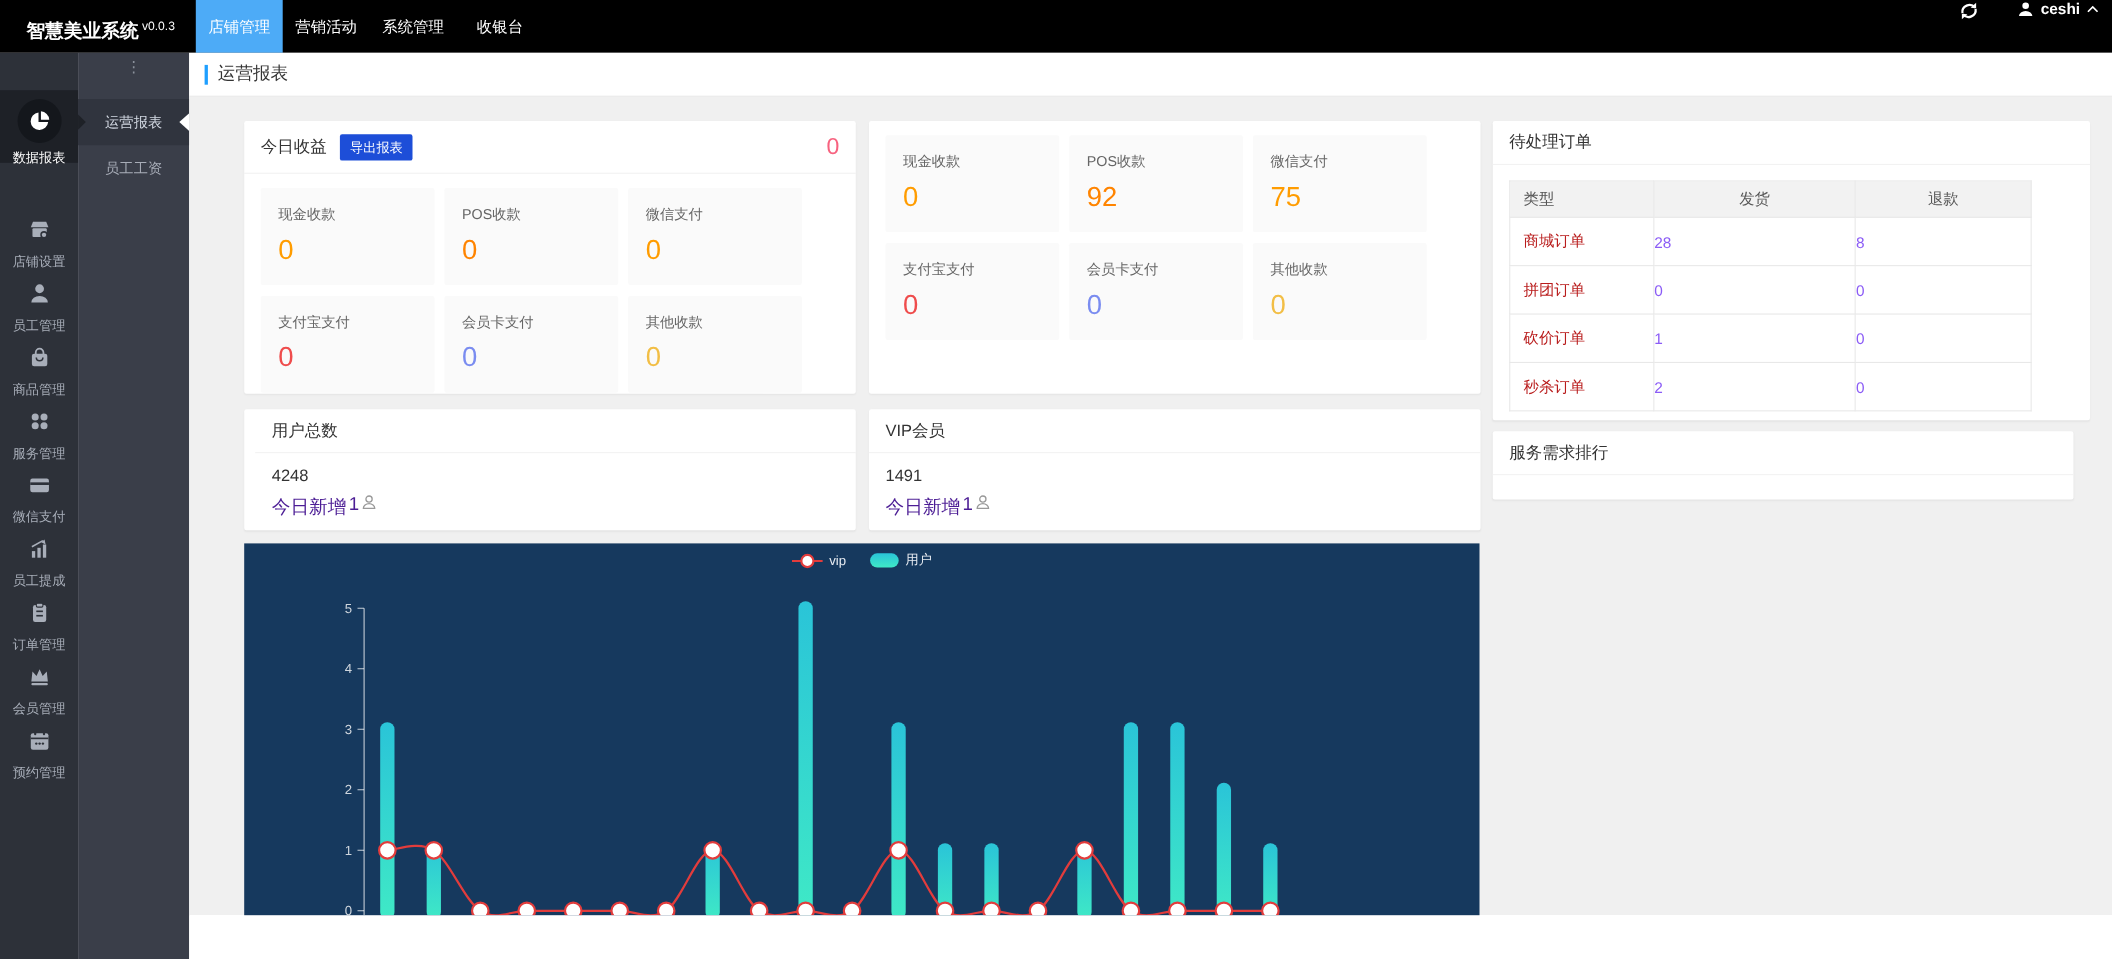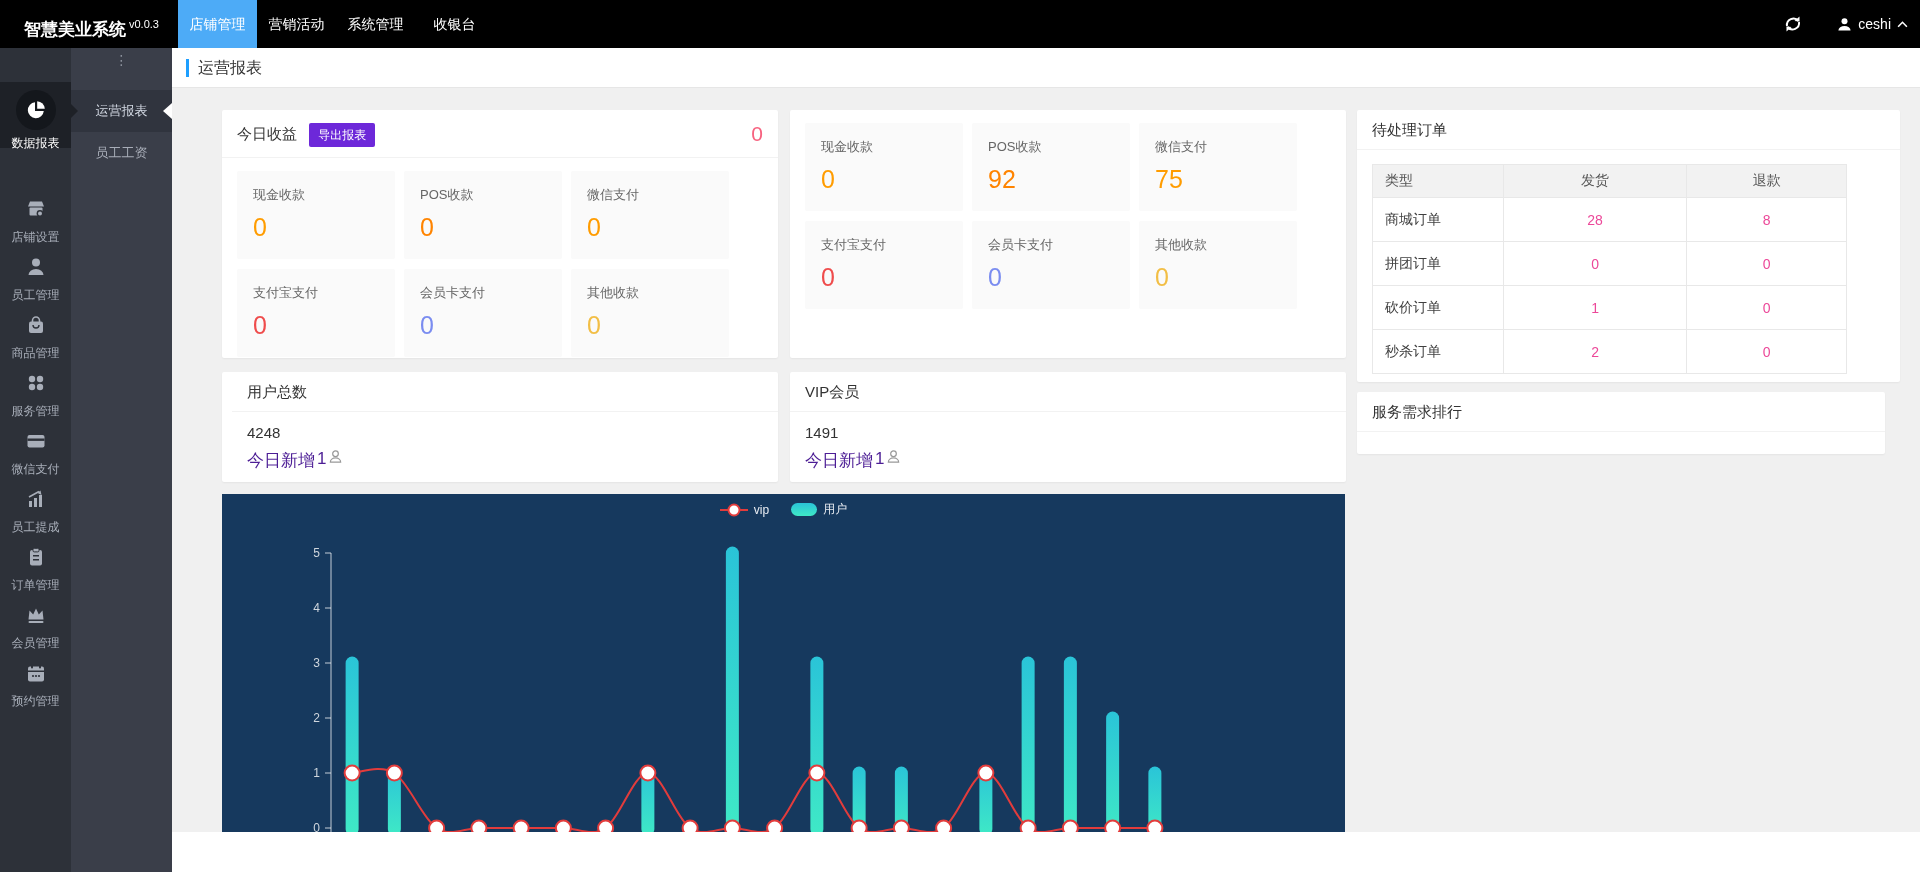--- a/index.html
+++ b/index.html
@@ -8,21 +8,21 @@
   #app { position:relative; width:1920px; height:872px; background:#fff; }
 
   
   .navbar { position:absolute; left:0; top:0; width:1920px; height:48px; background:#000000; }
   .logo { position:absolute; left:0; top:0; width:172px; height:48px; line-height:48px; padding-left:24px;
           color:#fff; font-size:17px; font-weight:bold; white-space:nowrap; }
   .logo sup { font-size:11px; font-weight:normal; margin-left:3px; }
   .nav-tabs { position:absolute; left:178px; top:0; height:48px; display:flex; }
   .nav-tab { width:79px; height:48px; line-height:48px; text-align:center; color:#fff; font-size:14px; cursor:pointer; }
   .nav-tab.active { background:#4dabf7; }
-  .nav-right { position:absolute; right:12px; top:0; height:48px; display:flex; align-items:center; gap:34px; color:#fff; }
+  .nav-right { position:absolute; right:12px; top:0; height:48px; display:flex; align-items:flex-start; gap:34px; color:#fff;font-weight:bold; }
   .refresh-btn { width:20px; height:20px; cursor:pointer; }
   .user-box { display:flex; align-items:center; gap:6px; font-size:14px; cursor:pointer; }
 
   
   .iconbar { position:absolute; left:0; top:48px; width:71px; height:824px; background:#2d3139; }
   .icon-item { position:absolute; left:0; width:71px; text-align:center; color:#a8aeb9; cursor:pointer; }
   .icon-item .glyph { display:inline-block; height:22px; }
   .icon-item .lbl { display:block; font-size:12px; margin-top:5px; }
   .icon-item.active { background:#1e2127; height:66px; padding-top:8px; color:#fff; }
   .pie-circle { width:40px; height:40px; border-radius:50%; background:#14171c; margin:0 auto; display:flex; align-items:center; justify-content:center; }
@@ -41,35 +41,35 @@
   .titlebar .bluebar { position:absolute; left:14px; top:11px; width:3px; height:18px; background:#1e9fff; }
   .titlebar .ptitle { position:absolute; left:26px; top:0; line-height:40px; font-size:16px; color:#333; }
   .content-bg { position:absolute; left:172px; top:88px; width:1748px; height:744px; background:#f0f0f0; }
 
   .card { position:absolute; background:#fff; border-radius:2px; box-shadow:0 1px 2px rgba(0,0,0,.05); }
   .card-hd { height:48px; line-height:48px; padding:0 15px; border-bottom:1px solid #f2f2f2; font-size:15px; color:#333; position:relative; }
   .card-hd.thin { height:40px; line-height:40px; }
   .hd-total { position:absolute; right:15px; top:0; font-size:21px; color:#f7627f; }
   .btn { display:inline-block; vertical-align:middle; margin-left:8px; padding:0 9px; height:24px; line-height:24px;
          font-size:12px; color:#fff; border-radius:2px; cursor:pointer; }
-  .btn-blue { background:#6d28d9; }
+  .btn-blue { background:#1d4ed8; }
   .btn-teal { background:#009688; }
 
   .tiles { padding:13px 15px; }
   .tile { display:inline-block; vertical-align:top; width:158px; height:88px; background:#fafafa; border-radius:2px;
           padding:15px 16px; margin:0 9px 10px 0; }
   .tile .t-lbl { font-size:13px; color:#666; }
   .tile .t-val { font-size:25px; margin-top:9px; }
 
   table.orders { border-collapse:collapse; margin:14px 15px; width:475px; font-size:14px; }
   table.orders th, table.orders td { border:1px solid #e8e8e8; }
   table.orders th { background:#f2f2f2; color:#555; font-weight:normal; height:33px; }
-  table.orders td { height:44px; text-align:center; color:#ec4899; }
+  table.orders td { height:44px; color:#8b5cf6; }
   table.orders th.c-type, table.orders td.c-type { width:131px; text-align:left; padding-left:12px; color:#555; }
-  table.orders td.c-type { color:#404040; }
+  table.orders td.c-type { color:#b91c1c; }
   table.orders th.c-ship, table.orders td.c-ship { width:184px; }
   table.orders th.c-refund, table.orders td.c-refund { width:160px; }
 
   .stat-body { padding:12px 15px 0; }
   .stat-num { font-size:15px; color:#333; }
   .stat-new { margin-top:8px; font-size:17px; color:#4c1d95; display:flex; align-items:flex-start; gap:2px; }
 
   
   .chart-wrap { position:absolute; left:222px; top:494px; width:1123px; height:338px; background:#16395e; overflow:hidden; }
   .legend { position:absolute; left:0; top:7px; width:100%; display:flex; justify-content:center; align-items:center; gap:22px;

